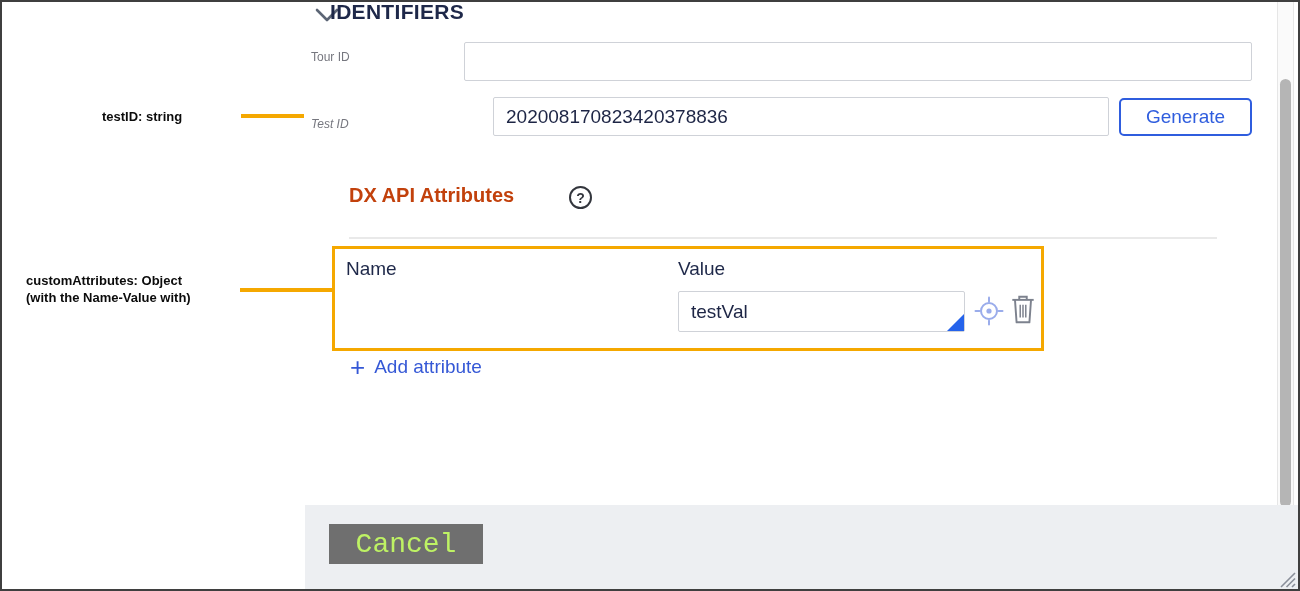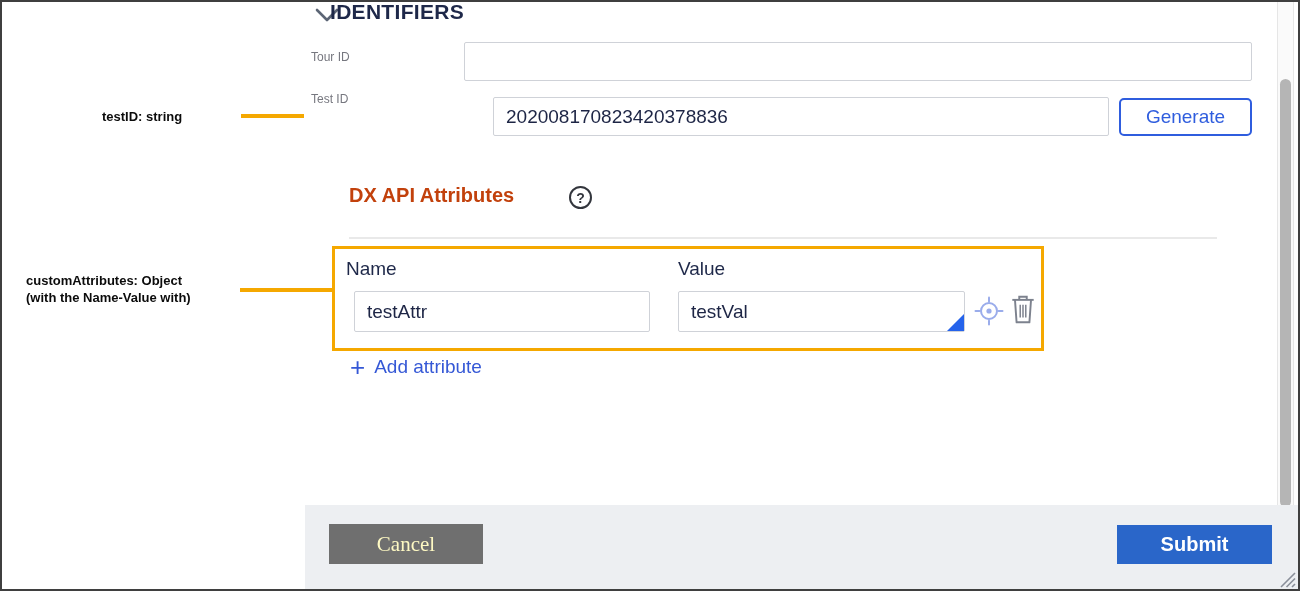--- a/index.html
+++ b/index.html
@@ -52,22 +52,22 @@
   .add-plus { font-size:26px; line-height:22px; font-weight:400; }
   .add-label { font-size:19px; }
 
   
   .sb-track { background:#fafafa; border-left:1px solid #e6e6e6; border-right:1px solid #e6e6e6; }
   .sb-thumb { background:#b5b5b5; border-radius:6px; }
 
   
   .footer { background:#edeff2; }
   .cancel-btn {
-    width:100%; height:100%; background:#6f6f6f; border:none; color:#fef9c3;
-    font-family:Liberation Serif, serif; font-size:21px; cursor:pointer;
+    width:100%; height:100%; background:#6f6f6f; border:none; color:#bef264;
+    font-family:Liberation Mono, monospace; font-size:28px; cursor:pointer;
   }
   .submit-btn {
     width:100%; height:100%; background:#2a66c9; border:none; color:#fff;
     font-family:"Liberation Sans", sans-serif; font-size:20px; font-weight:bold; cursor:pointer;
   }
   .grip { color:#8a8f99; }
 </style>
 </head>
 <body>
 
@@ -87,41 +87,38 @@
       <polyline points="3,3 13,13 23,3" fill="none" stroke="currentColor" stroke-width="2.6" stroke-linecap="round" stroke-linejoin="round"></polyline>
     </svg>
   </div>
   <div class="abs section-title" style="left:328px; top:-2px;">IDENTIFIERS</div>
 
   <div class="abs field-label" style="left:309px; top:48px;">Tour ID</div>
   <div class="abs" style="left:462px; top:40px; width:788px; height:39px;">
     <input class="txt-input" type="text" value="" style="">
   </div>
 
-  <div class="abs field-label" style="left:309px; top:90px;">Test ID</div>
+  <div class="abs field-label" style="left:309px; top:115px;font-style:italic;">Test ID</div>
   <div class="abs" style="left:462px; top:95px; width:645px; height:39px;padding-left:29px;">
     <input class="txt-input" type="text" value="202008170823420378836" style="">
   </div>
   <div class="abs" style="left:1117px; top:96px; width:133px; height:38px;">
     <button class="generate-btn">Generate</button>
   </div>
 
   <div class="abs dx-title" style="left:347px; top:182px;">DX API Attributes</div>
   <div class="abs help-circle" style="left:567px; top:184px;">?</div>
 
   <div class="abs divider" style="left:347px; top:235px; width:868px;"></div>
 
   <div class="abs orange-box" style="left:330px; top:244px; width:712px; height:105px;"></div>
 
   <div class="abs col-header" style="left:344px; top:256px;">Name</div>
   <div class="abs col-header" style="left:676px; top:256px;">Value</div>
 
-  <div class="abs" style="left:352px; top:289px; width:296px; height:41px;">
-    <input class="txt-input" type="text" value="testAttr" style="">
-  </div>
   <div class="abs value-wrap" style="left:676px; top:289px; width:287px; height:41px;">
     <input class="txt-input" type="text" value="testVal" style="">
     <div class="corner-triangle"></div>
   </div>
 
   <button class="abs icon-btn" style="left:972px; top:294px; width:30px; height:30px;">
     <svg class="target-icon" viewBox="0 0 30 30" width="30" height="30">
       <circle cx="15" cy="15" r="8" fill="none" stroke="currentColor" stroke-width="2"></circle>
       <circle cx="15" cy="15" r="2.6" fill="currentColor"></circle>
       <line x1="15" y1="1.5" x2="15" y2="5.5" stroke="currentColor" stroke-width="2" stroke-linecap="round"></line>
@@ -147,23 +144,20 @@
     <span class="add-label">Add attribute</span>
   </div>
 
   <div class="abs sb-track" style="left:1275px; top:0px; width:17px; height:505px;"></div>
   <div class="abs sb-thumb" style="left:1278px; top:77px; width:11px; height:428px;"></div>
 
   <div class="abs footer" style="left:303px; top:503px; width:995px; height:86px;"></div>
   <div class="abs" style="left:327px; top:522px; width:154px; height:40px;">
     <button class="cancel-btn">Cancel</button>
   </div>
-  <div class="abs" style="left:1115px; top:523px; width:155px; height:39px;">
-    <button class="submit-btn">Submit</button>
-  </div>
 
   <svg class="abs grip" style="left:1274px; top:566px;" viewBox="0 0 20 20" width="20" height="20">
     <line x1="5" y1="19" x2="19" y2="5" stroke="currentColor" stroke-width="1.6"></line>
     <line x1="10.5" y1="19" x2="19" y2="10.5" stroke="currentColor" stroke-width="1.6"></line>
     <line x1="16" y1="19" x2="19" y2="16" stroke="currentColor" stroke-width="1.6"></line>
   </svg>
 
 </div>
 
 </body></html>

